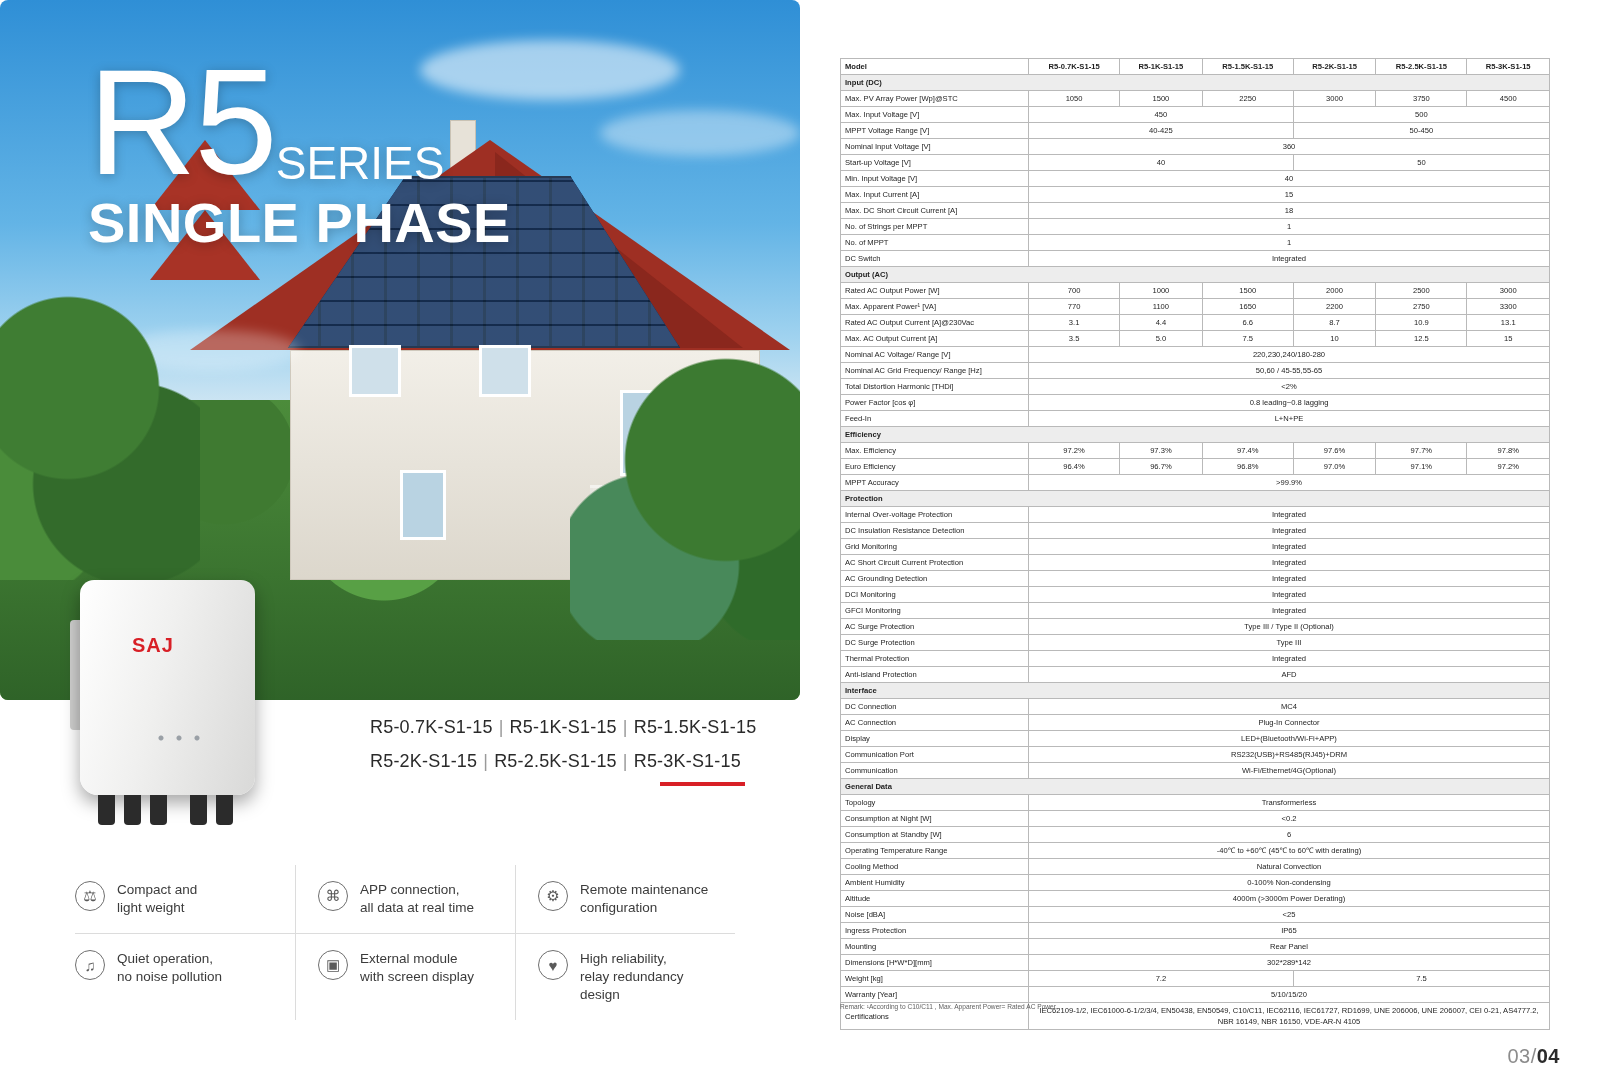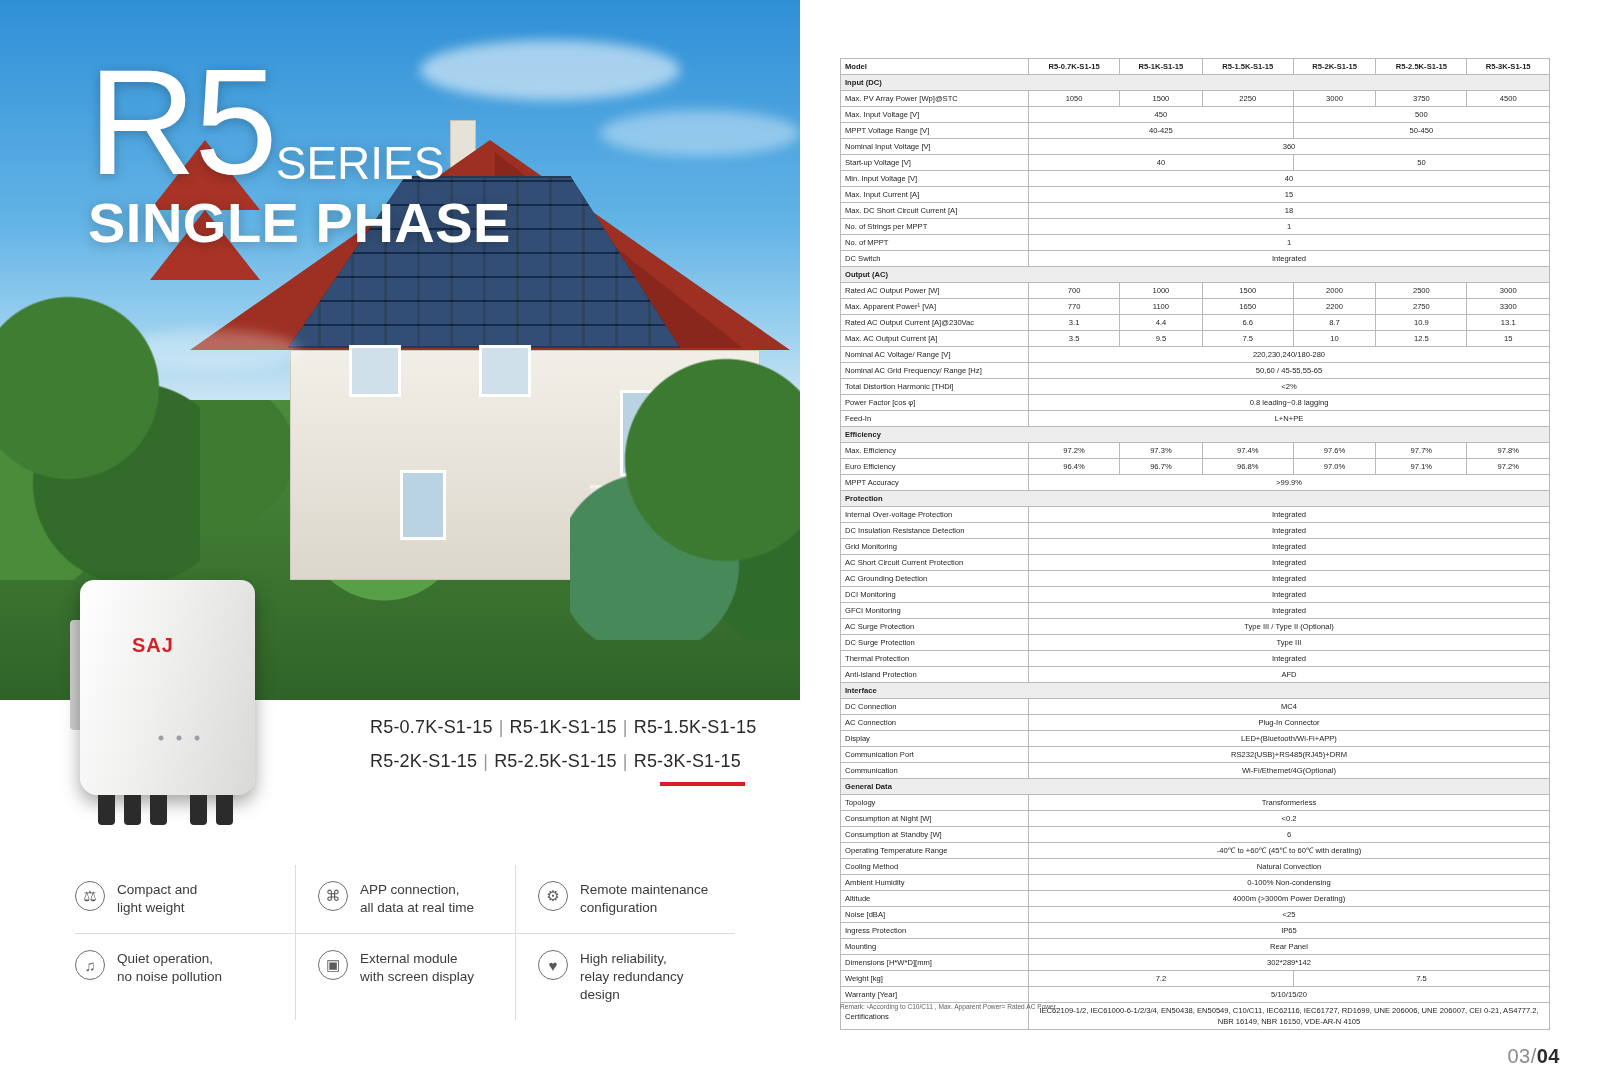--- a/index.html
+++ b/index.html
@@ -12,20 +12,21 @@
   }
   .page { position: relative; width: 1600px; height: 1086px; background:#fff; }
 
   
   .left { position: absolute; left: 0; top: 0; width: 800px; height: 1086px; }
 
   .hero {
     position: absolute; left: 0; top: 0; width: 800px; height: 700px;
     overflow: hidden;
     background: linear-gradient(to bottom, #2f8fd6 0%, #63b4e6 32%, #9fd2ef 48%, #cfe6f3 58%, #bcd9ea 62%, #9ec98a 72%, #5f9b46 100%);
+    border-radius: 8px;
   }
   
   .cloud { position: absolute; background: rgba(255,255,255,0.55); border-radius: 50%; filter: blur(6px); }
   .c1 { left: 420px; top: 40px; width: 260px; height: 60px; }
   .c2 { left: 600px; top: 110px; width: 200px; height: 46px; opacity:.7;}
   .c3 { left: 120px; top: 330px; width: 180px; height: 40px; opacity:.5;}
 
   
   .ground {
     position: absolute; left:0; bottom:0; width: 800px; height: 300px;
@@ -390,21 +391,21 @@
             <td class="val">3.1</td>
             <td class="val">4.4</td>
             <td class="val">6.6</td>
             <td class="val">8.7</td>
             <td class="val">10.9</td>
             <td class="val">13.1</td>
           </tr>
           <tr>
             <td class="label">Max. AC Output Current [A]</td>
             <td class="val">3.5</td>
-            <td class="val">9.5</td>
+            <td class="val">5.0</td>
             <td class="val">7.5</td>
             <td class="val">10</td>
             <td class="val">12.5</td>
             <td class="val">15</td>
           </tr>
           <tr>
             <td class="label">Nominal AC Voltage/ Range [V]</td>
             <td class="val" colspan="6">220,230,240/180-280</td>
           </tr>
           <tr>

